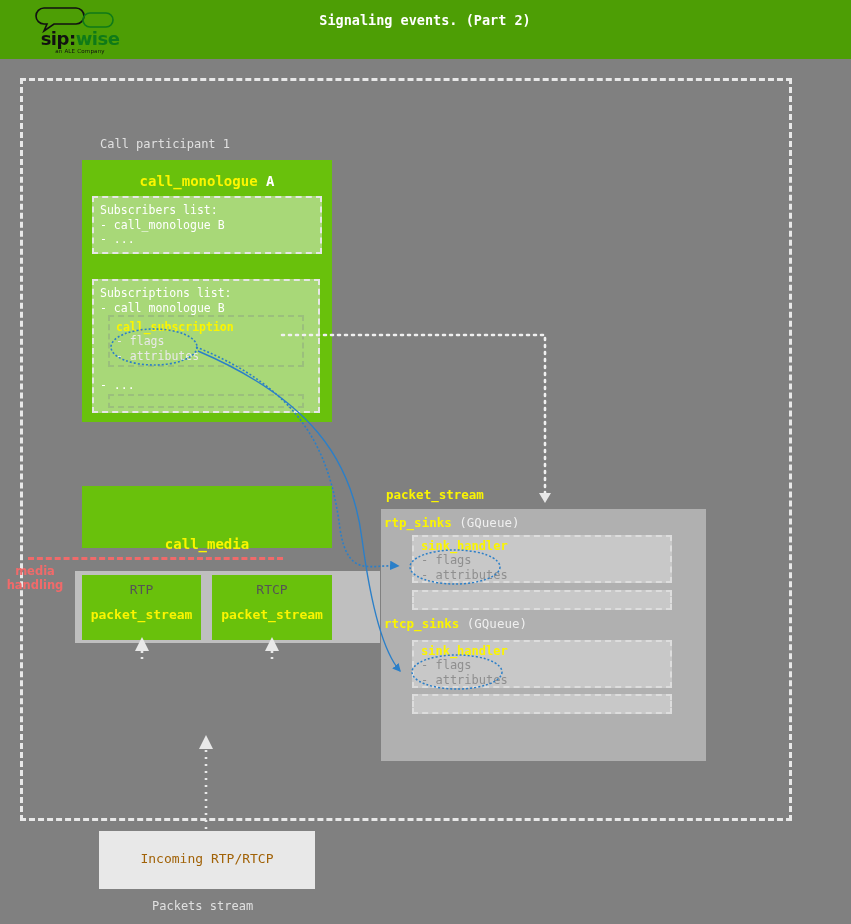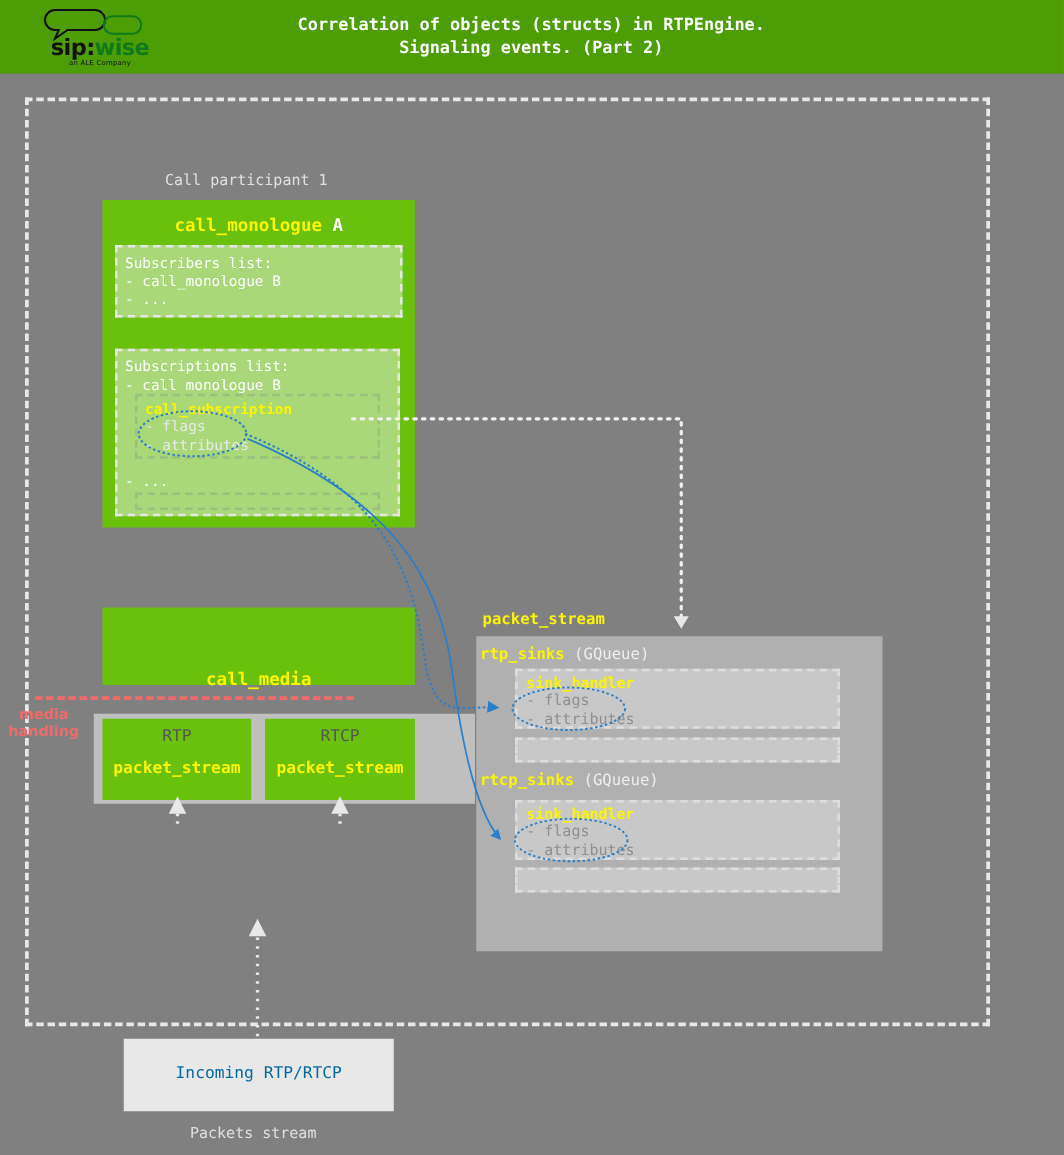--- a/index.html
+++ b/index.html
@@ -179,28 +179,28 @@
   #stream-fd { left: 82px; top: 605px; width: 250px; height: 62px; }
   #stream-fd-title { top: 22px; }
 
   
   #incoming-box {
     left: 99px; top: 772px; width: 216px; height: 58px;
     background: #e8e8e8;
   }
   #incoming-label {
     position: absolute; left: 0; right: 0; top: 20px;
-    text-align: center; color: #0369a1; font-size: 13px;
+    text-align: center; color: #a16207; font-size: 13px;
   }
   #packets-stream-label {
     left: 152px; top: 840px;
   }
 
   
-  #participant-label { left: 100px; top: 78px; margin-left: 32px; }
+  #participant-label { left: 100px; top: 78px; }
 
   
   #packet-stream-label {
     left: 386px; top: 428px;
     color: #fbf500; font-weight: bold; font-size: 12.5px; white-space: nowrap;
   }
   #packet-stream-panel {
     left: 381px; top: 450px; width: 325px; height: 252px;
     background: #b0b0b0;
   }
@@ -245,21 +245,20 @@
 <div id="header">
   <div id="logo">
     <svg width="100" height="30" viewBox="0 0 100 30">
       <path d="M14 4 h32 a8 8 0 0 1 8 8 a8 8 0 0 1 -8 8 h-22 l-10 7 l3 -7 h-3 a8 8 0 0 1 -8 -8 a8 8 0 0 1 8 -8 z" fill="none" stroke="#111111" stroke-width="1.6"></path>
       <path d="M60 9 h16 a7 7 0 0 1 7 7 a7 7 0 0 1 -7 7 h-16 a7 7 0 0 1 -7 -7 a7 7 0 0 1 7 -7 z" fill="none" stroke="#0f7a18" stroke-width="1.6"></path>
     </svg>
     <div id="logo-text"><span class="sip">sip</span><span class="colon">:</span><span class="wise">wise</span></div>
     <div id="logo-sub">an ALE Company</div>
   </div>
   <div id="title">
-    <div>Correlation of objects (structs) in RTPEngine.</div>
     <div>Signaling events. (Part 2)</div>
   </div>
 </div>
 
 <div id="canvas">
 
   <div class="abs" id="outer-region"></div>
 
   <div class="abs lbl-grey" id="participant-label">Call participant 1</div>
 

